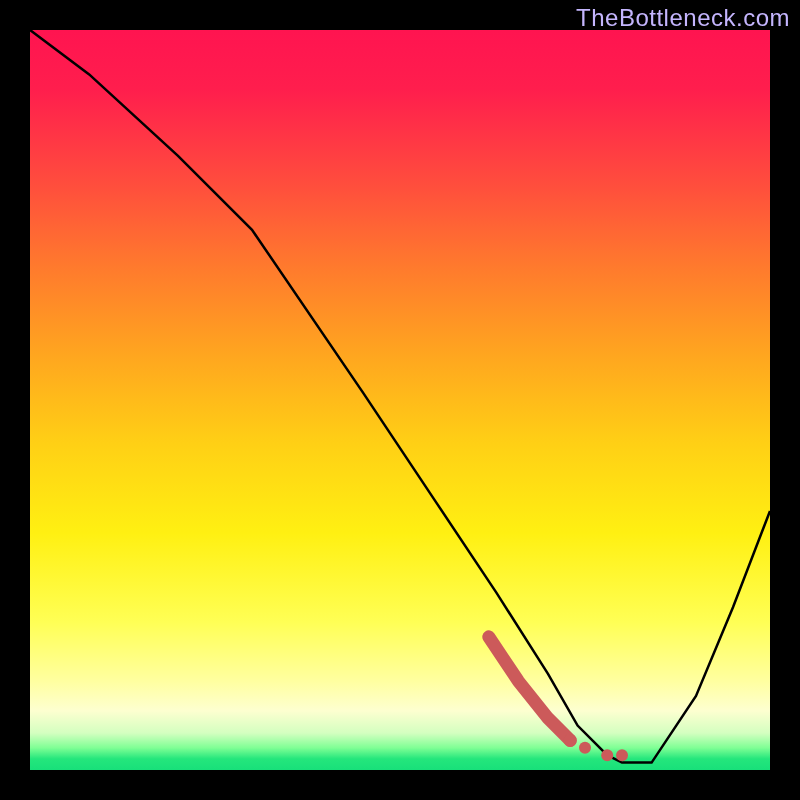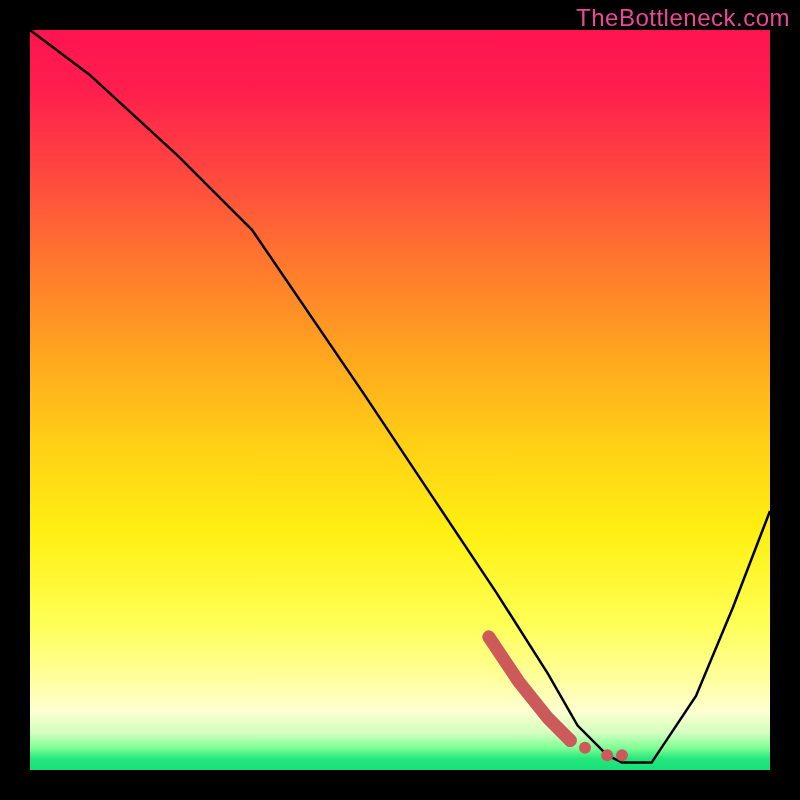--- a/index.html
+++ b/index.html
@@ -16,21 +16,21 @@
     height: 800px;
     background: #000;
   }
   .watermark {
     position: absolute;
     top: 4px;
     right: 10px;
     font-family: Arial, Helvetica, sans-serif;
     font-size: 24px;
     font-weight: 500;
-    color: #ec4899;
+    color: #c4b5fd;
     letter-spacing: 0.5px;
   }
   .plot {
     position: absolute;
     left: 30px;
     top: 30px;
     width: 740px;
     height: 740px;
     
     background: linear-gradient(

